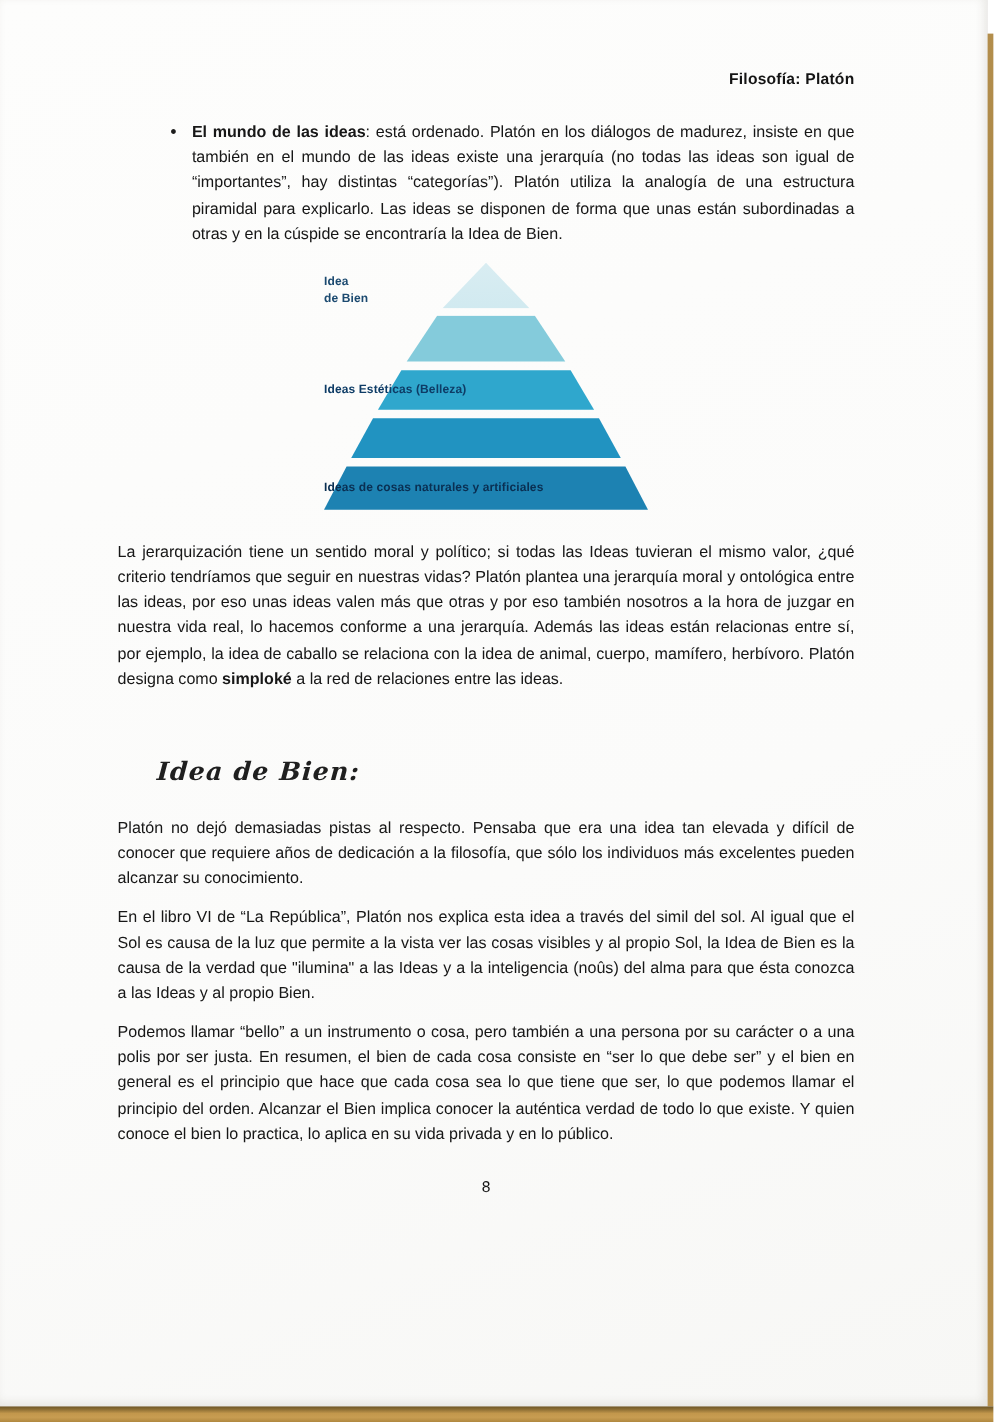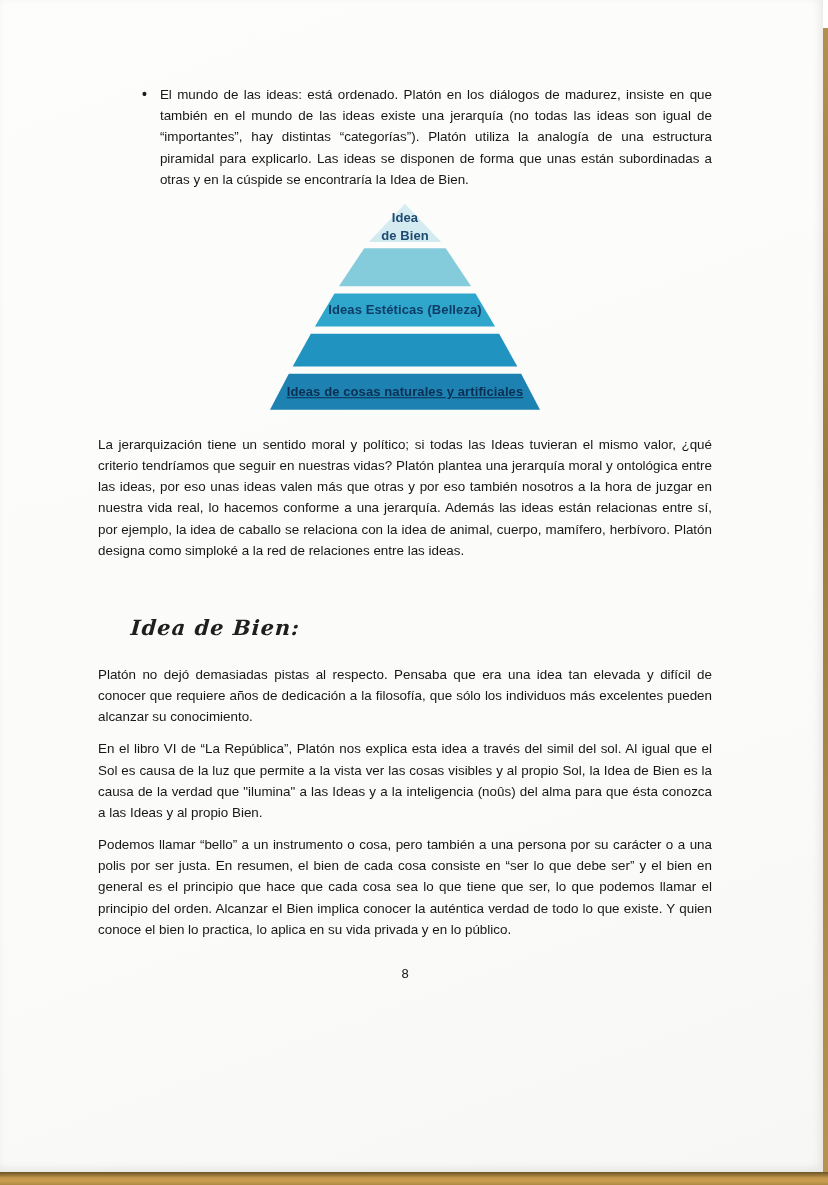--- a/index.html
+++ b/index.html
@@ -35,21 +35,21 @@
     letter-spacing: 0.2px;
     color: #141414;
   }
   .body-text {
     font-size: 13.4px;
     line-height: 1.58;
     text-align: justify;
     color: #171717;
     margin: 0 0 11px 0;
   }
-  .b { font-weight: normal; }
+  .b { font-weight: bold; }
   .bullet-row {
     display: flex;
     gap: 13px;
     margin: 26px 0 0 44px;
   }
   .bullet-marker {
     font-size: 14px;
     line-height: 1.5;
     font-weight: bold;
     flex: 0 0 auto;
@@ -60,22 +60,22 @@
     margin: 14px 0 24px 0;
   }
   #pyramid {
     position: relative;
     width: 270px; height: 206px;
   }
   .pyr-band { position: absolute; inset: 0; }
   .pyr-label {
     position: absolute; left: 0; right: 0;
     transform: translateY(-50%);
-    text-align: center;
-    font-size: 13px;
+    text-align: left;
+    font-size: 10px;
     line-height: 1.35;
     font-weight: bold;
     white-space: pre-line;
     letter-spacing: 0.1px;
   }
   .after-pyramid { margin-top: 24px; }
   .script-heading {
     font-family: "DejaVu Serif", serif;
     font-style: italic;
     font-weight: bold;
@@ -91,37 +91,38 @@
     font-size: 13px;
     color: #141414;
     margin-top: 26px;
   }
 </style>
 </head>
 <body>
 
 <div class="paper">
 
+  <div class="doc-header">Filosofía: Platón</div>
 
   <div class="bullet-row">
     <span class="bullet-marker">•</span>
     <div class="body-text" style="margin:0"><span class="b">El mundo de las ideas</span><span>: está ordenado. Platón en los diálogos de madurez, insiste en que también en el mundo de las ideas existe una jerarquía (no todas las ideas son igual de “importantes”, hay distintas “categorías”). Platón utiliza la analogía de una estructura piramidal para explicarlo. Las ideas se disponen de forma que unas están subordinadas a otras y en la cúspide se encontraría la Idea de Bien.</span></div>
   </div>
 
   <div class="pyramid-wrap">
     <div id="pyramid">
         <div class="pyr-band" style="clip-path: polygon(50% 0%, 50% 0%, 63.41% 18.5%, 36.59% 18.5%); background: linear-gradient(rgb(217, 237, 242), rgb(174, 219, 231));"></div>
         <div class="pyr-label" style="top: 11.45%; color: rgb(28, 74, 112);">Idea
 de Bien</div>
         <div class="pyr-band" style="clip-path: polygon(34.92% 21.5%, 65.08% 21.5%, 74.47% 40%, 25.53% 40%); background: rgb(132, 203, 219);"></div>
         <div class="pyr-band" style="clip-path: polygon(23.88% 43.5%, 76.12% 43.5%, 83.35% 59.5%, 16.65% 59.5%); background: rgb(47, 167, 205);"></div>
         <div class="pyr-label" style="top: 51.5%; color: rgb(14, 60, 102);">Ideas Estéticas (Belleza)</div>
         <div class="pyr-band" style="clip-path: polygon(15.13% 63%, 84.87% 63%, 91.6% 79%, 8.4% 79%); background: rgb(33, 147, 193);"></div>
         <div class="pyr-band" style="clip-path: polygon(6.97% 82.5%, 93.03% 82.5%, 100% 100%, 0% 100%); background: rgb(29, 130, 178);"></div>
-        <div class="pyr-label" style="top: 91.25%; color: rgb(10, 47, 82); text-decoration: underline;">Ideas de cosas naturales y artificiales</div>
+        <div class="pyr-label" style="top: 91.25%; color: rgb(10, 47, 82);">Ideas de cosas naturales y artificiales</div>
       </div>
   </div>
 
   <p class="body-text after-pyramid"><span>La jerarquización tiene un sentido moral y político; si todas las Ideas tuvieran el mismo valor, ¿qué criterio tendríamos que seguir en nuestras vidas? Platón plantea una jerarquía moral y ontológica entre las ideas, por eso unas ideas valen más que otras y por eso también nosotros a la hora de juzgar en nuestra vida real, lo hacemos conforme a una jerarquía. Además las ideas están relacionas entre sí, por ejemplo, la idea de caballo se relaciona con la idea de animal, cuerpo, mamífero, herbívoro. Platón designa como </span><span class="b">simploké</span><span> a la red de relaciones entre las ideas.</span></p>
 
   <div class="script-heading">Idea de Bien:</div>
 
   <p class="body-text">Platón no dejó demasiadas pistas al respecto. Pensaba que era una idea tan elevada y difícil de conocer que requiere años de dedicación a la filosofía, que sólo los individuos más excelentes pueden alcanzar su conocimiento.</p>
   <p class="body-text">En el libro VI de “La República”, Platón nos explica esta idea a través del simil del sol. Al igual que el Sol es causa de la luz que permite a la vista ver las cosas visibles y al propio Sol, la Idea de Bien es la causa de la verdad que "ilumina" a las Ideas y a la inteligencia (noûs) del alma para que ésta conozca a las Ideas y al propio Bien.</p>
   <p class="body-text">Podemos llamar “bello” a un instrumento o cosa, pero también a una persona por su carácter o a una polis por ser justa. En resumen, el bien de cada cosa consiste en “ser lo que debe ser” y el bien en general es el principio que hace que cada cosa sea lo que tiene que ser, lo que podemos llamar el principio del orden. Alcanzar el Bien implica conocer la auténtica verdad de todo lo que existe. Y quien conoce el bien lo practica, lo aplica en su vida privada y en lo público.</p>

